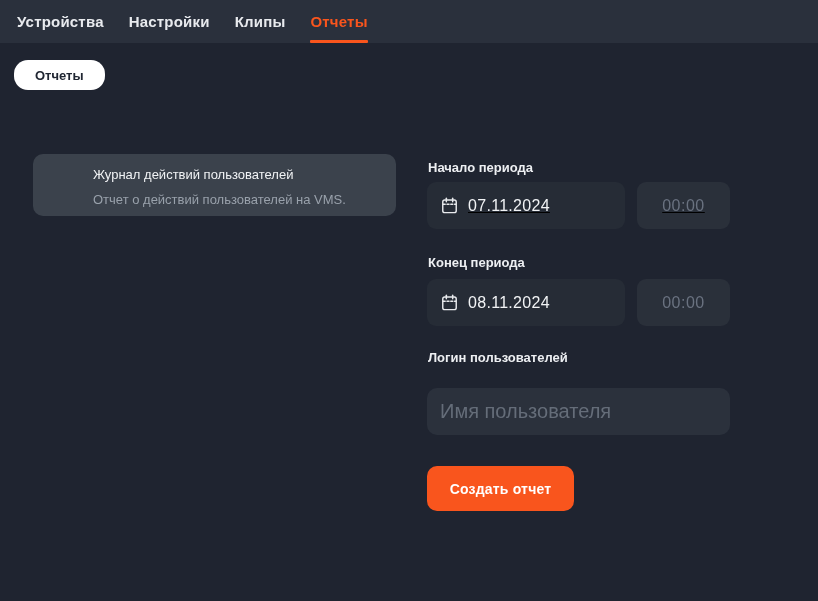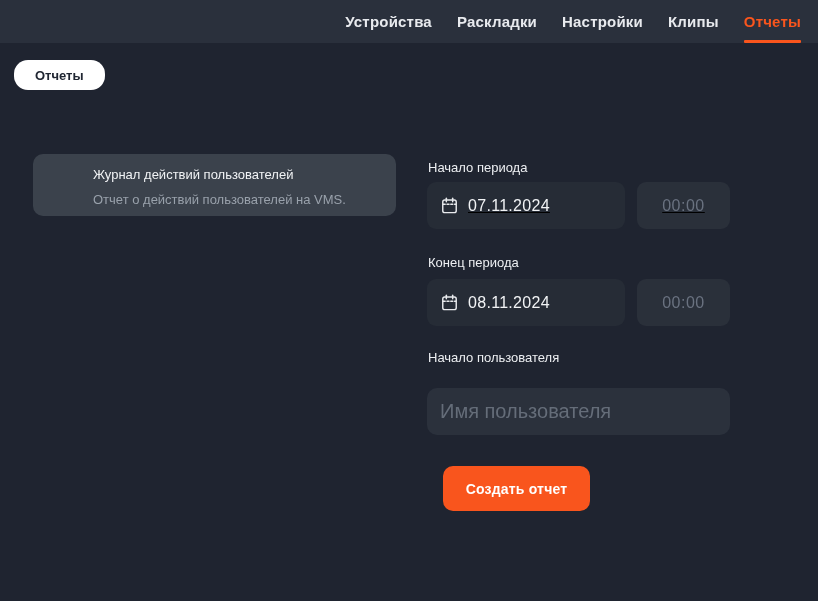--- a/index.html
+++ b/index.html
@@ -7,21 +7,21 @@
   .screen {
     position:relative; width:818px; height:601px; overflow:hidden;
     background:var(--page-bg, #1F2430);
     font-family:"Liberation Sans", sans-serif;
     -webkit-font-smoothing:antialiased;
   }
   
   .nav {
     position:absolute; top:0; left:0; right:0; height:43px;
     background:var(--nav-bg, #2A303C);
-    display:flex; align-items:center; padding:0 17px; gap:25px;justify-content:flex-end;
+    display:flex; align-items:center; padding:0 17px; gap:25px;
   }
   .nav-item {
     position:relative; height:100%; display:flex; align-items:center;
     font-size:15px; font-weight:600; letter-spacing:.2px;
     color:#E8EAEE; cursor:pointer; white-space:nowrap;
   }
   .nav-item.active { color:var(--accent, #F9551D); }
   .nav-item.active .tab-underline {
     position:absolute; left:0; right:0; bottom:0; height:3px;
     background:var(--accent, #F9551D); border-radius:1px;
@@ -36,21 +36,21 @@
   
   .card {
     position:absolute; left:33px; top:154px; width:363px; height:62px;
     background:var(--card-bg, #3B424C); border-radius:10px;
     padding:12px 16px 12px 60px; cursor:pointer;
   }
   .card-title { font-size:13px; font-weight:400; color:#F1F3F5; line-height:17px; }
   .card-desc  { font-size:13px; color:#99A1AB; line-height:17px; margin-top:8px; }
   
   .field-label {
-    position:absolute; font-size:13px; font-weight:400; color:#EDEFF2; line-height:16px;
+    position:absolute; font-size:13px; font-weight:700; color:#EDEFF2; line-height:16px;
   }
   .lbl-start { left:428px; top:160px; }
   .lbl-end   { left:428px; top:255px;text-align:center; }
   .lbl-login { left:428px; top:350px; }
   .row { position:absolute; display:flex; gap:12px; }
   .row-1 { left:427px; top:182px;text-decoration:underline; }
   .row-2 { left:427px; top:279px; }
   .date-box {
     width:198px; height:47px; background:#262C36; border-radius:9px;
     display:flex; align-items:center; padding:0 13px; gap:9px; cursor:text;
@@ -67,38 +67,35 @@
     font-family:inherit; font-size:16px; letter-spacing:.5px; color:#22c55e;
   }
   .time-box::placeholder { color:#6A7280; opacity:1; }
   .login-box {
     position:absolute; left:427px; top:388px; width:303px; height:47px;
     background:#2B313C; border-radius:10px; border:none; outline:none;
     padding:0 13px; font-family:inherit; font-size:20px; color:#F1F3F5;
   }
   .login-box::placeholder { color:#656D79; opacity:1; }
   .submit-btn {
-    position:absolute; left:443px; top:466px; width:147px; height:45px;
+    position:absolute; left:427px; top:466px; width:147px; height:45px;
     background:var(--accent, #F9551D); border:none; border-radius:10px;
     color:#FFFFFF; font-family:inherit; font-size:14px; font-weight:600;
     letter-spacing:.2px; cursor:pointer;
     display:flex; align-items:center; justify-content:center;
   }
 </style>
 </head>
 <body>
 
 <div class="screen">
 
   <nav class="nav">
     <div class="nav-item">
         <span>Устройства</span>
-      </div>
-    <div class="nav-item">
-        <span>Раскладки</span>
       </div>
     <div class="nav-item">
         <span>Настройки</span>
       </div>
     <div class="nav-item">
         <span>Клипы</span>
       </div>
     <div class="nav-item active">
       <span>Отчеты</span>
       <span class="tab-underline"></span>
@@ -139,20 +136,20 @@
           <line x1="8" y1="2.8" x2="8" y2="7.2"></line>
           <line x1="16" y1="2.8" x2="16" y2="7.2"></line>
           <line x1="4" y1="10.5" x2="20" y2="10.5" stroke-dasharray="2.6 2.2"></line>
         </svg>
       </span>
       <input type="text" value="08.11.2024" style="">
     </div>
     <input class="time-box" type="text" placeholder="00:00" style="">
   </div>
 
-  <div class="field-label lbl-login">Начало пользователя</div>
+  <div class="field-label lbl-login">Логин пользователей</div>
   <input class="login-box" type="text" placeholder="Имя пользователя" style="">
 
   <button class="submit-btn">
     <span>Создать отчет</span>
   </button>
 
 </div>
 
 </body></html>

